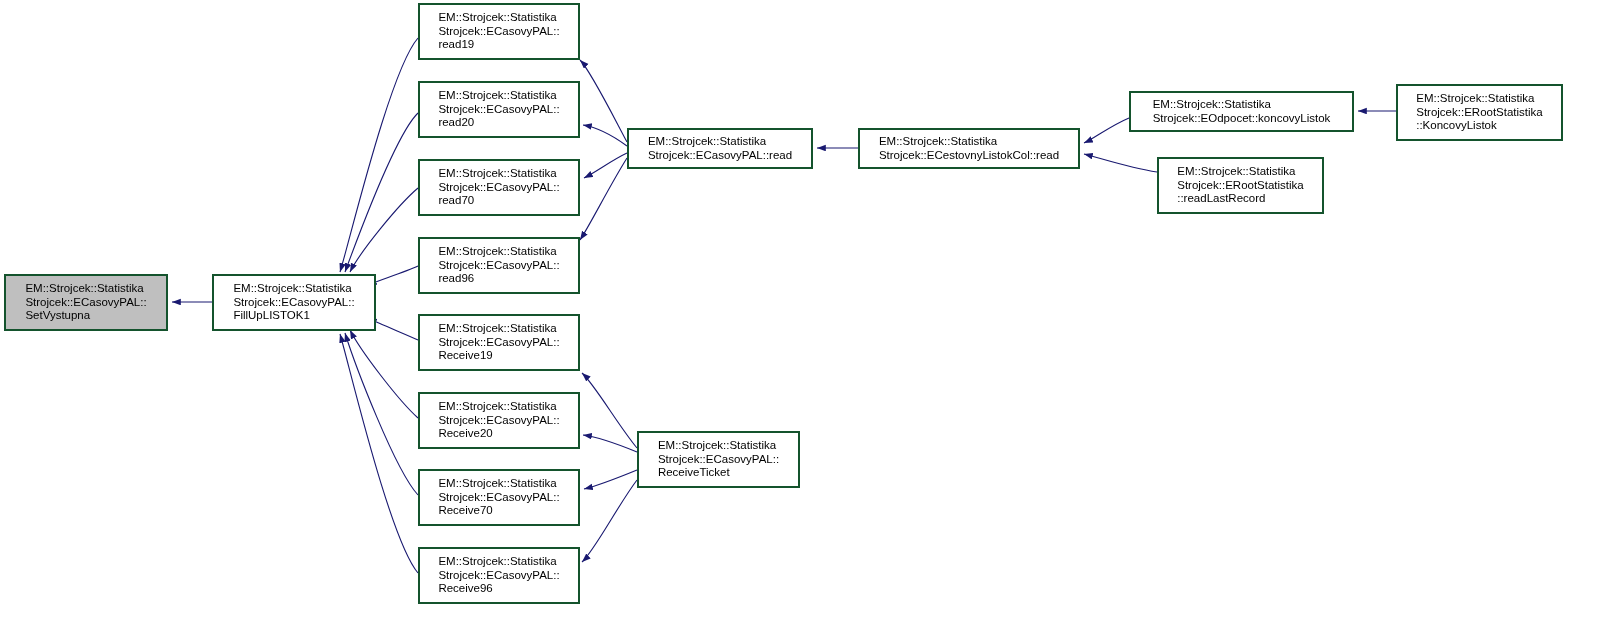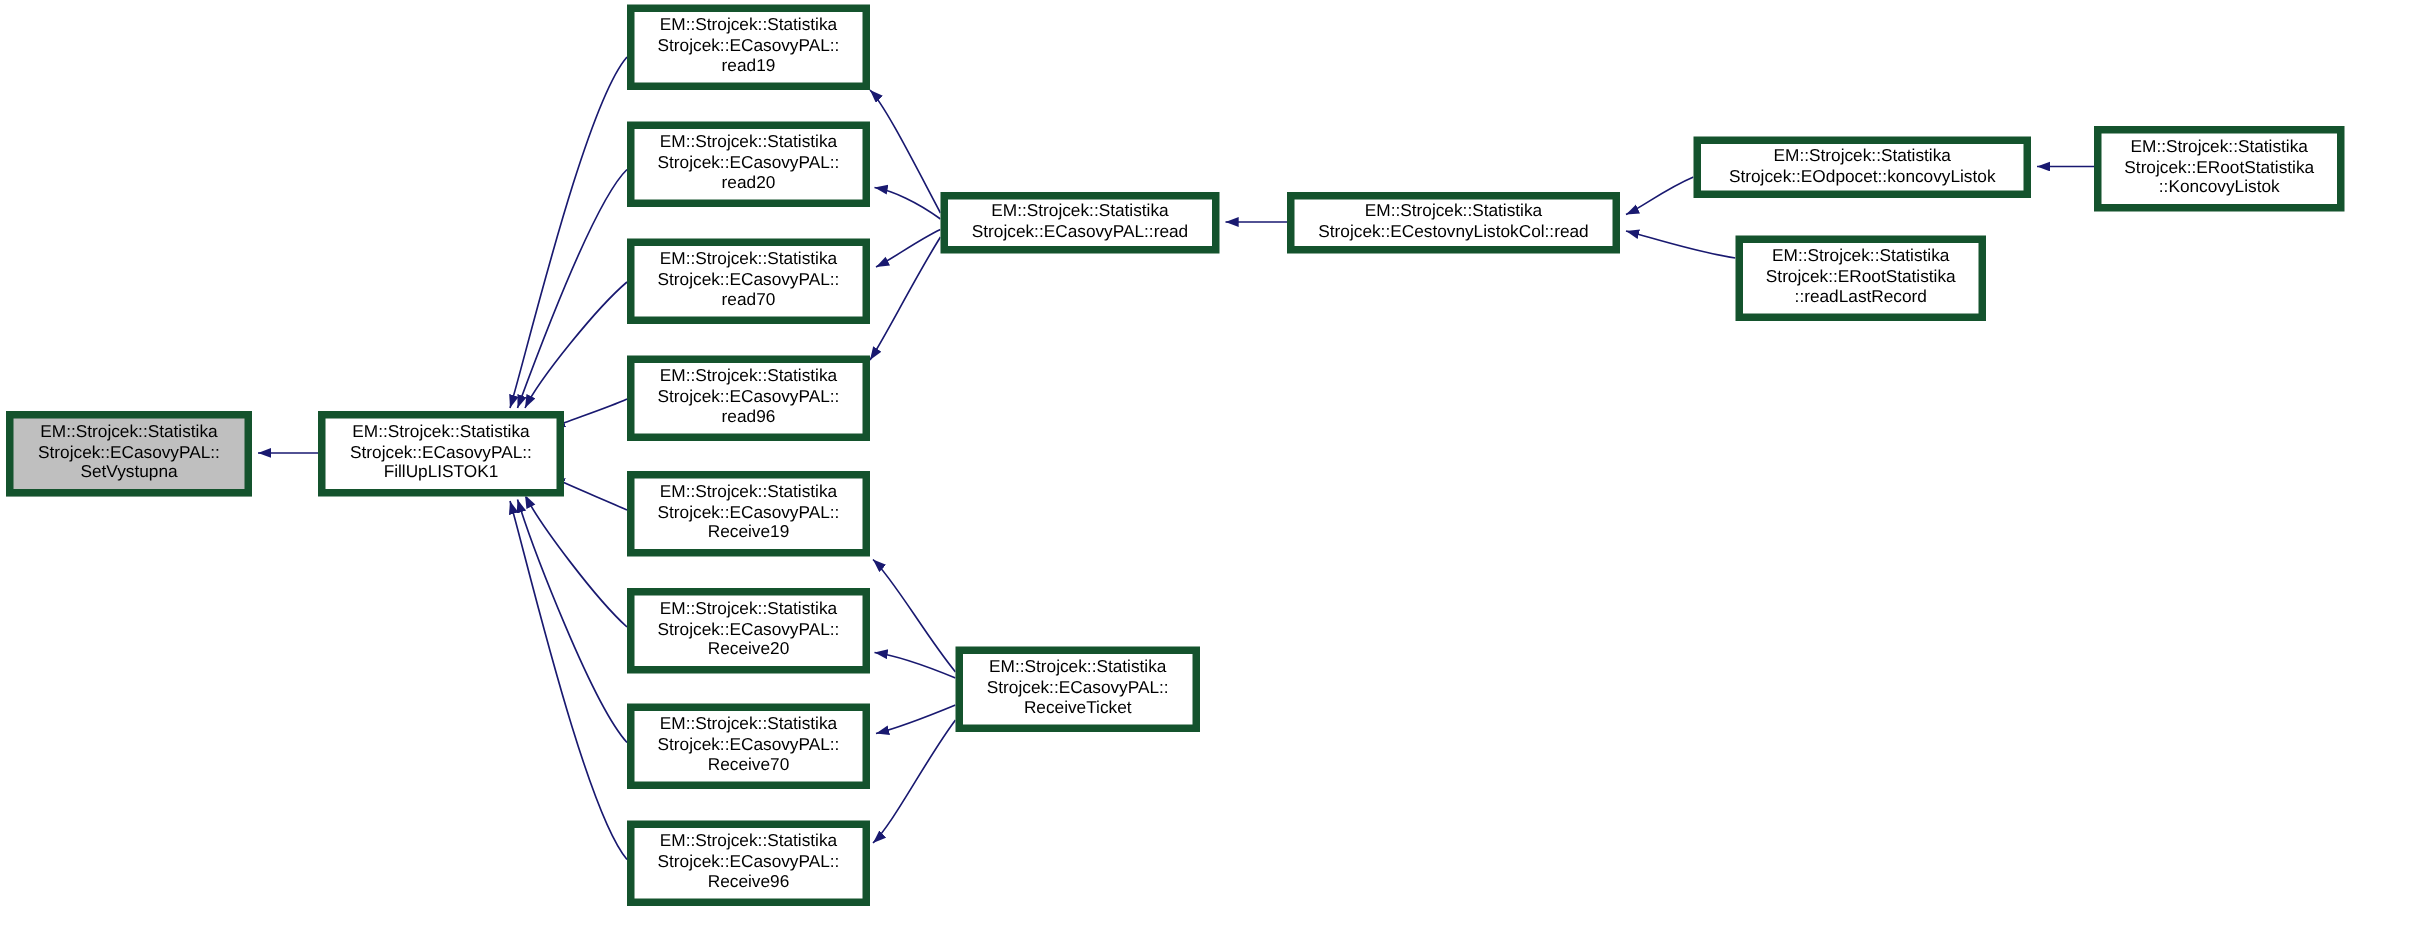--- a/index.html
+++ b/index.html
@@ -19,26 +19,26 @@
     position: absolute;
     left: 0;
     top: 0;
     width: 1615px;
     height: 627px;
     pointer-events: none;
   }
   .node {
     position: absolute;
     box-sizing: border-box;
-    border: 5px solid #14532d;
+    border: 2px solid #14532d;
     background: #ffffff;
     display: flex;
     align-items: center;
     justify-content: center;
-    text-align: center;
+    text-align: left;
     font-size: 11.5px;
     line-height: 13.5px;
     color: #000000;
     white-space: pre-line;
     padding: 2px 4px;
   }
   .node.highlight {
     background: #bfbfbf;
   }
 </style>

